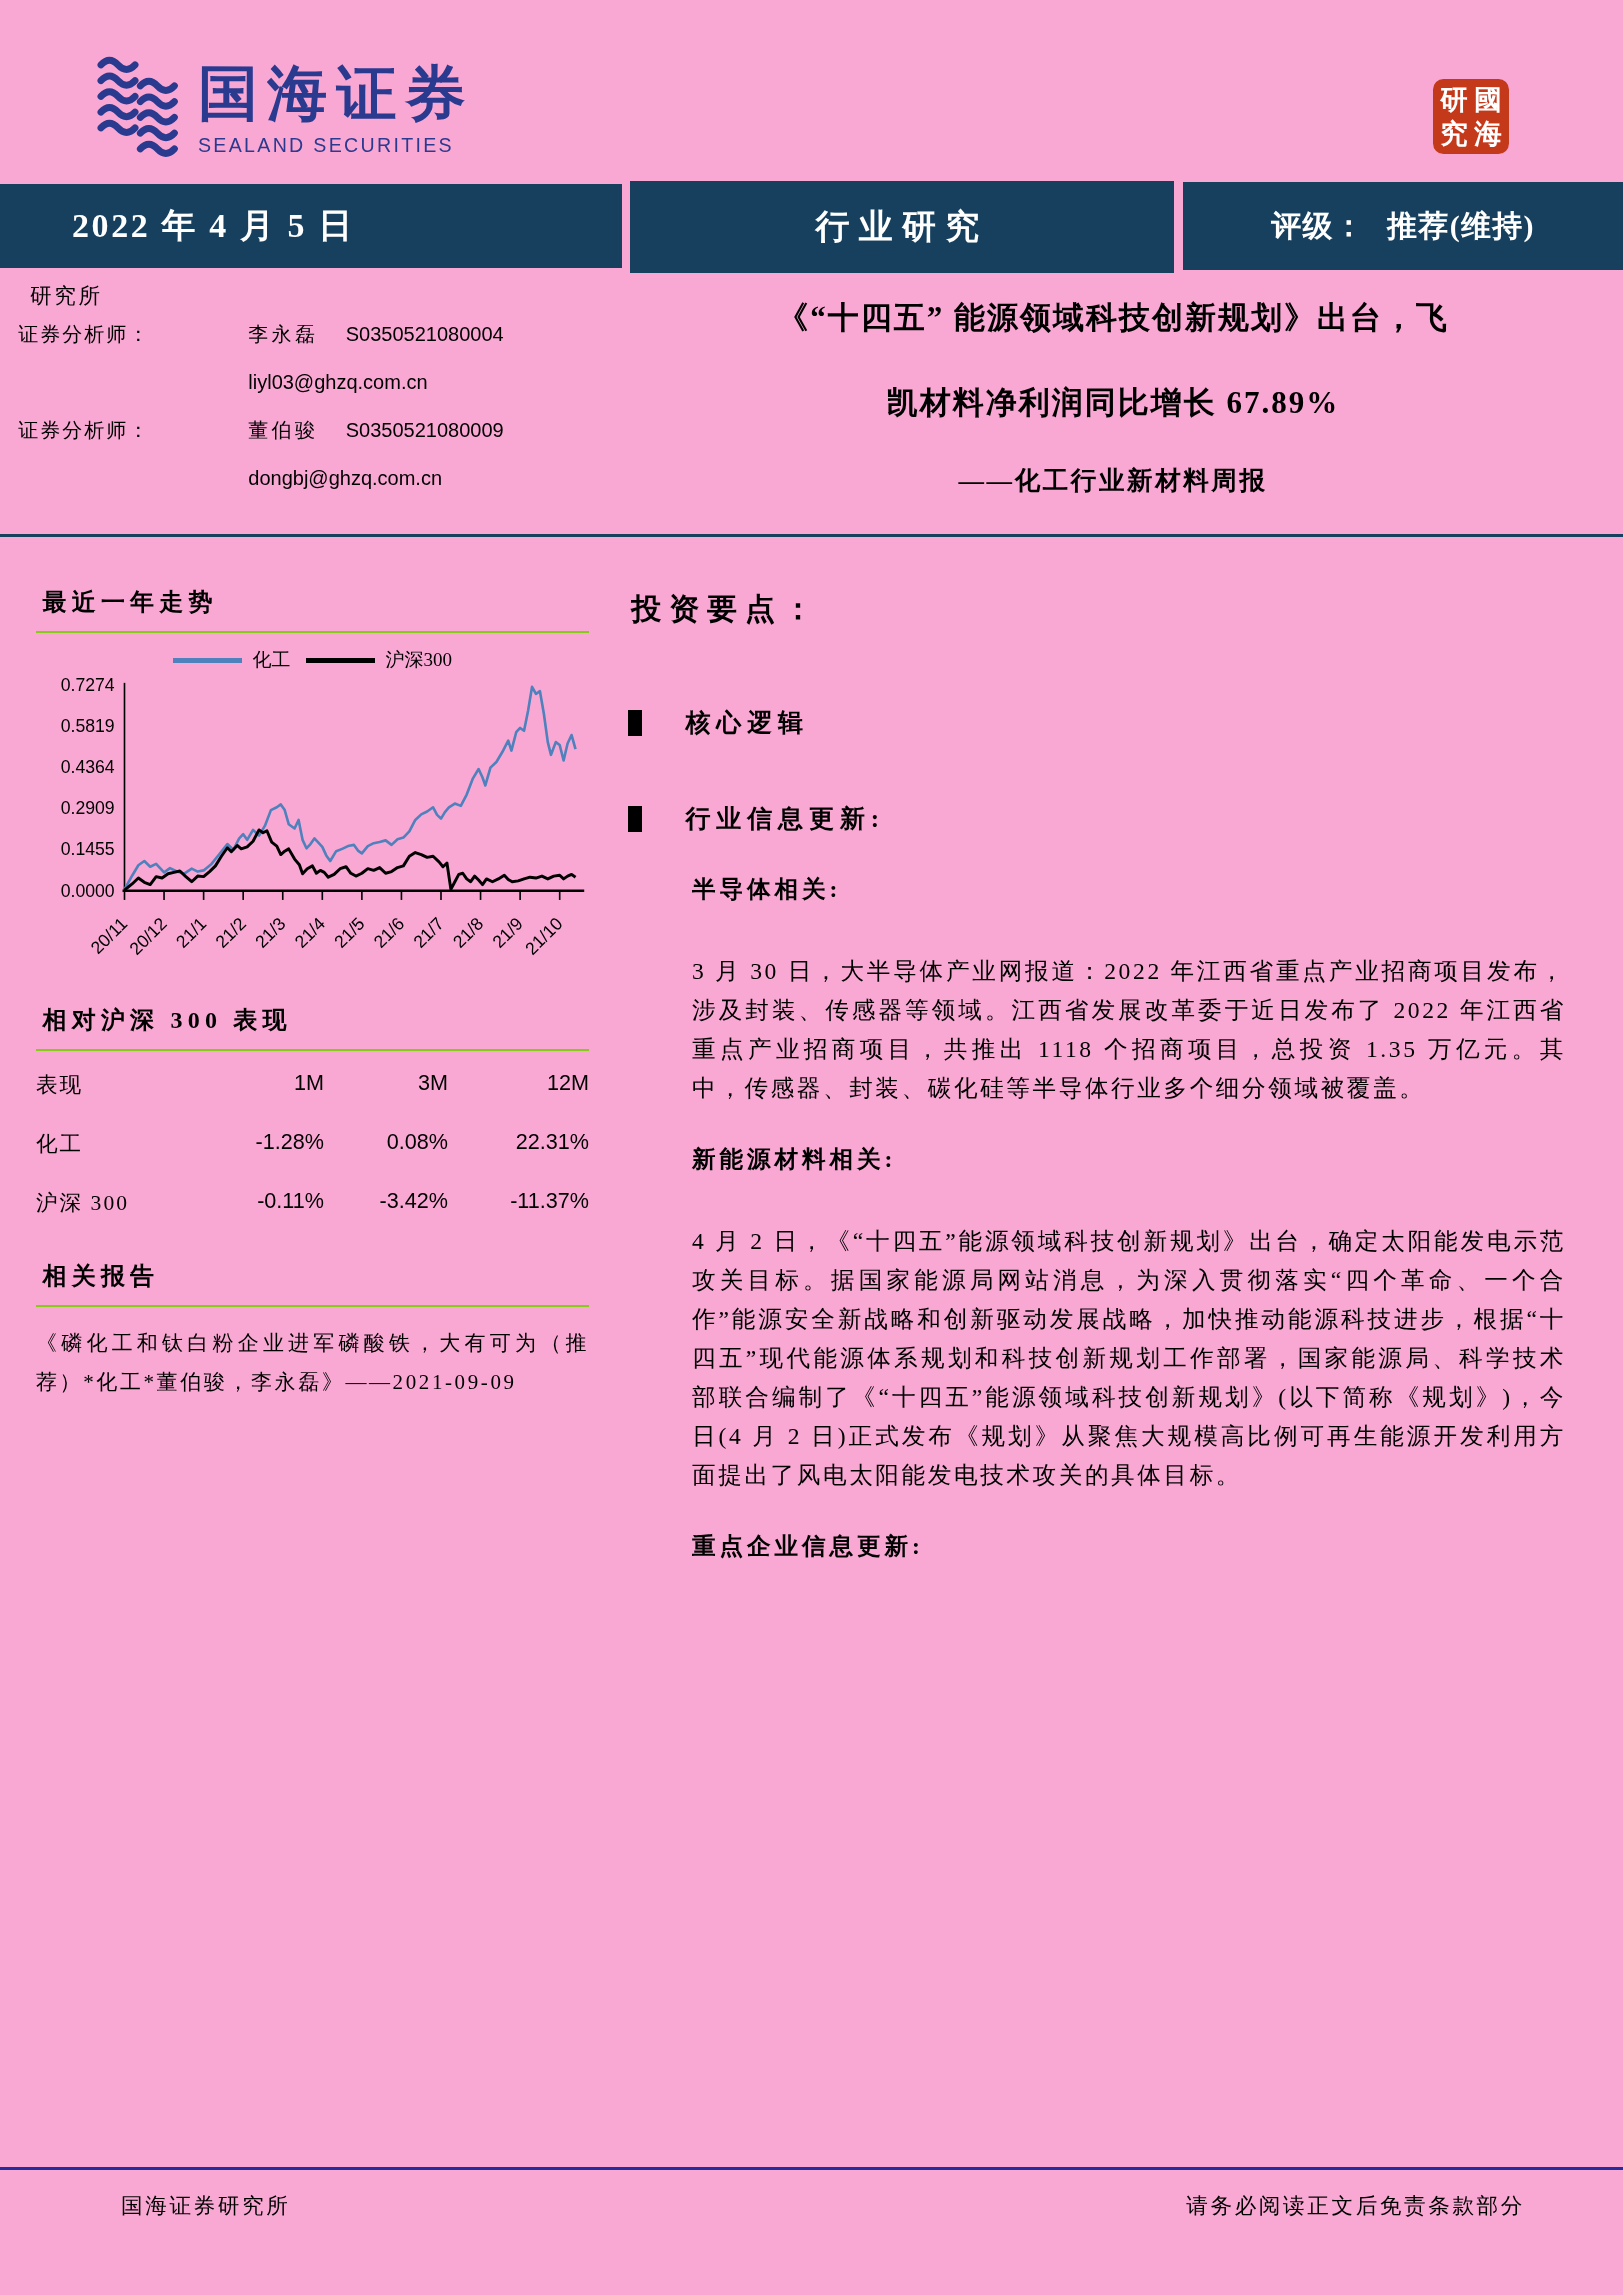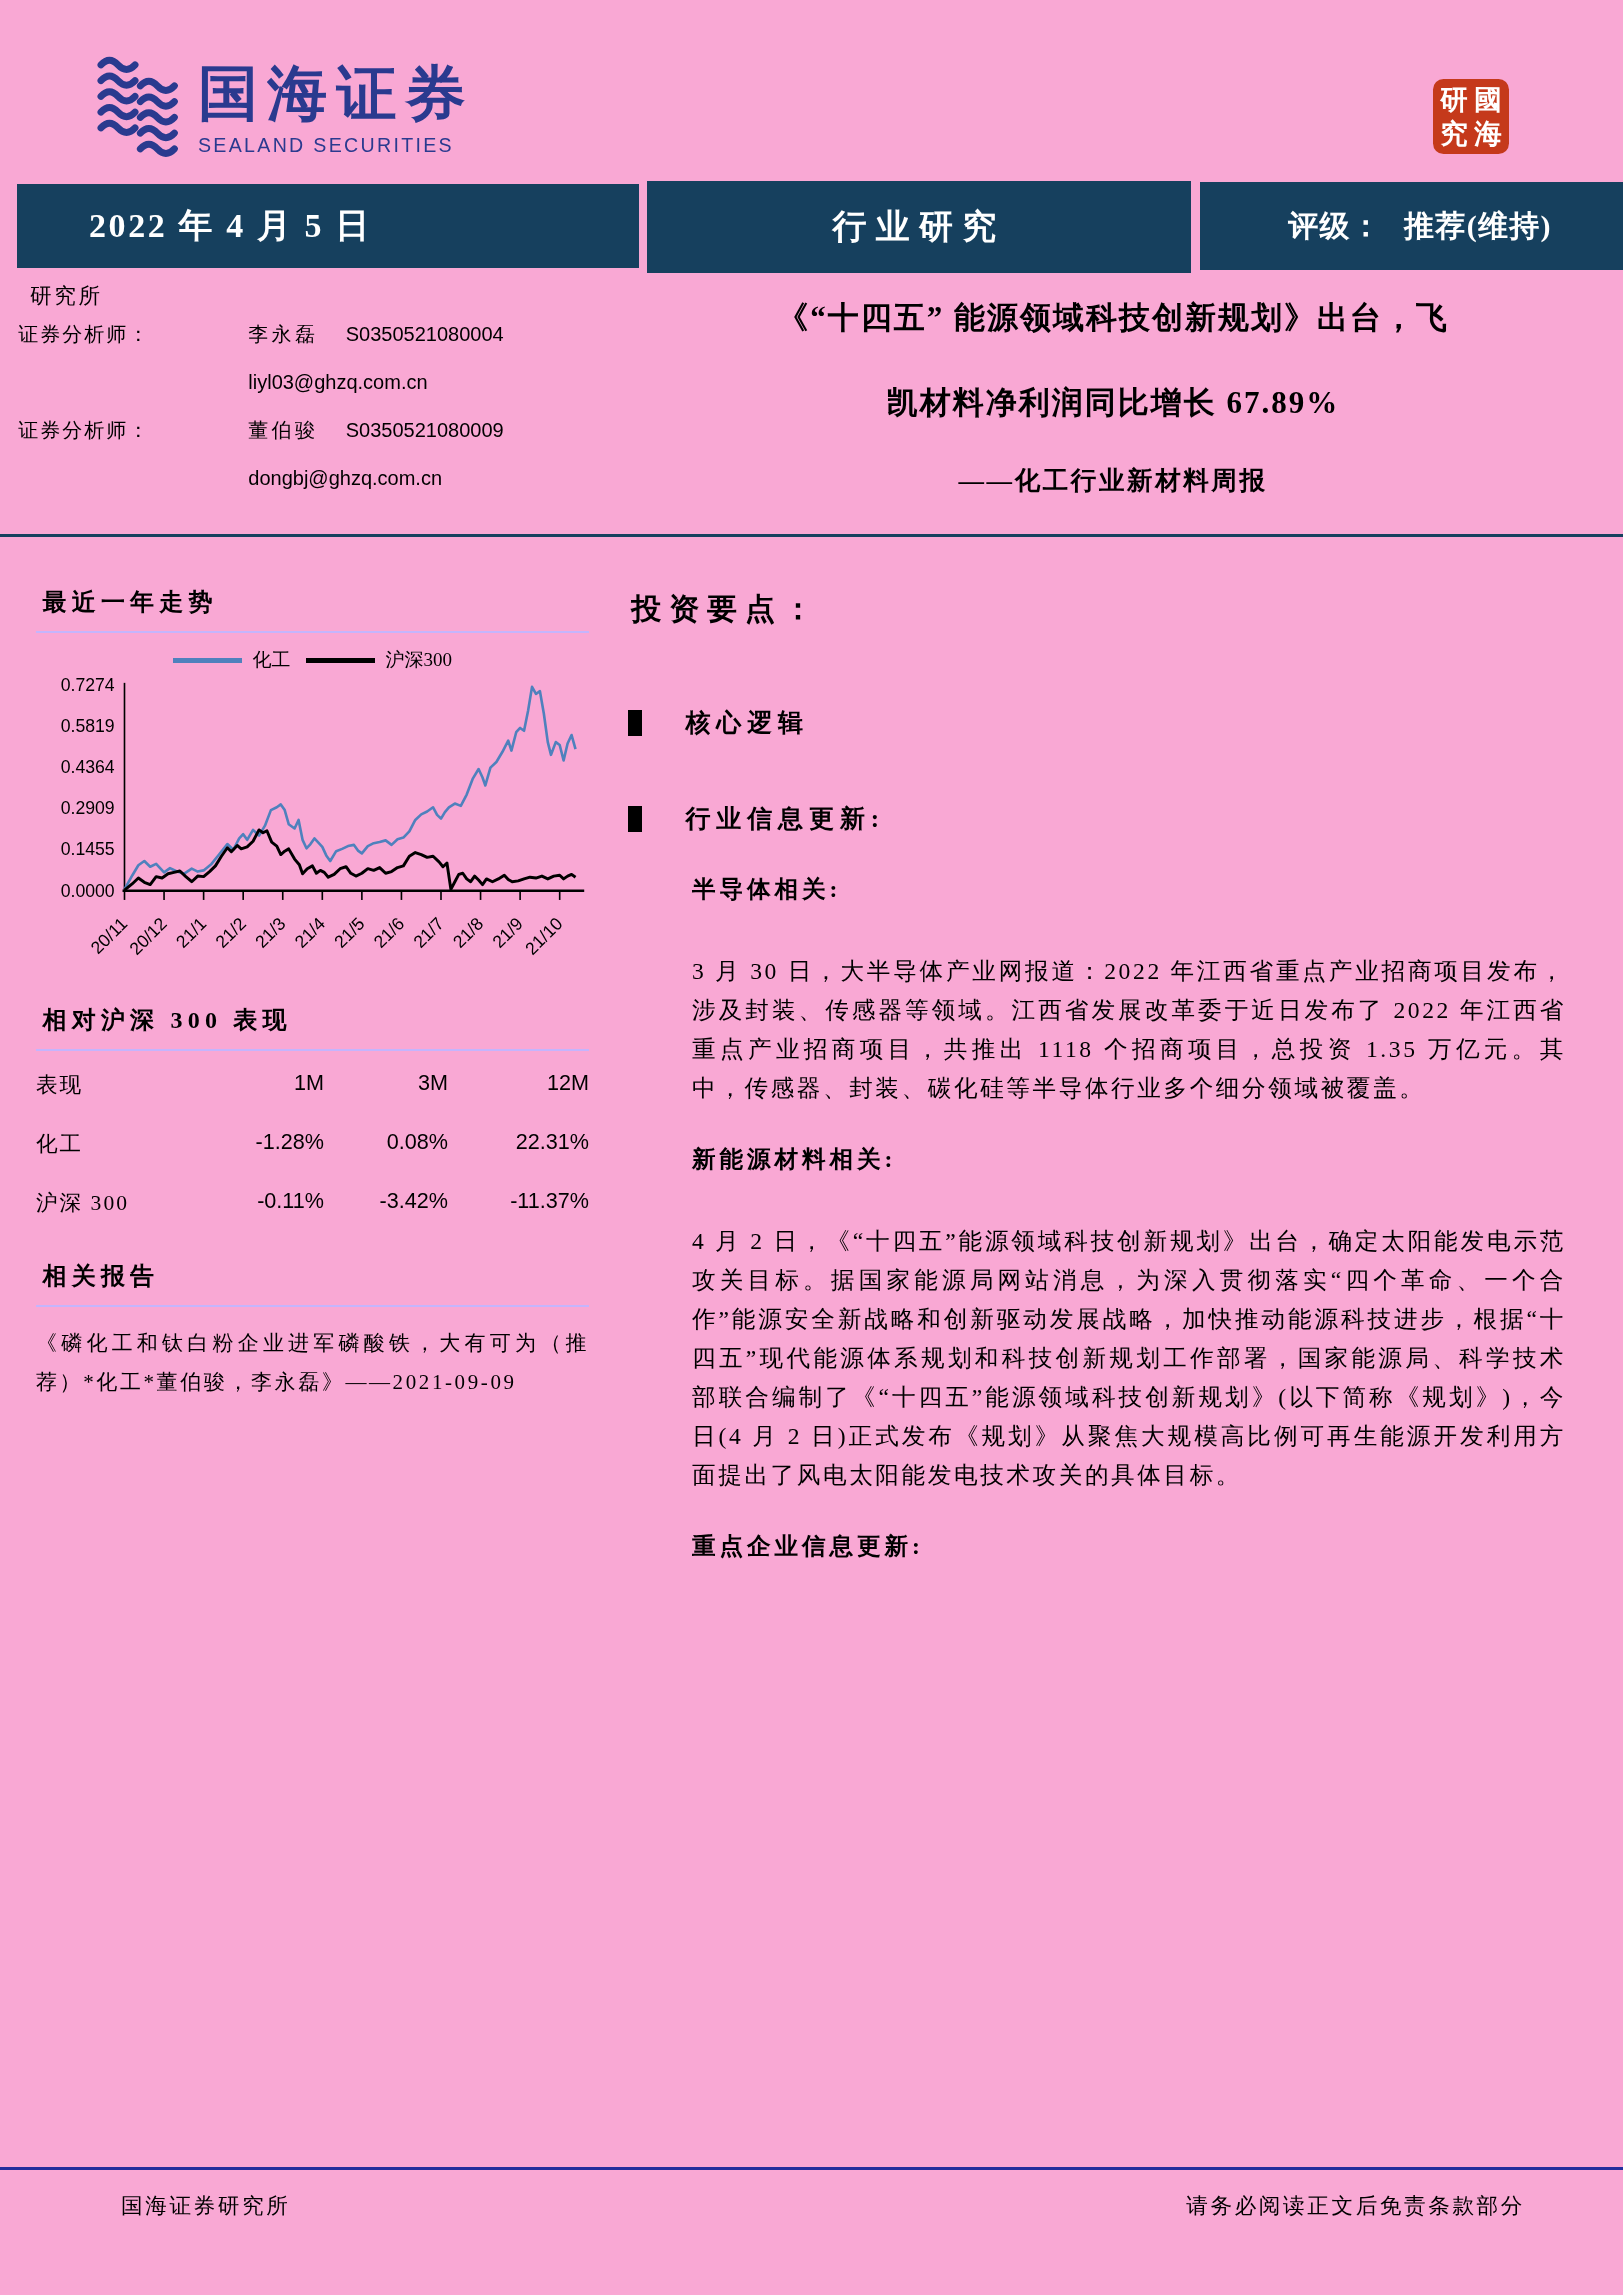--- a/index.html
+++ b/index.html
@@ -15,21 +15,21 @@
   .logo-en{font-size:19.6px;color:#2A3A8F;letter-spacing:2.3px;margin-top:3.9px;
            font-family:"Liberation Sans","DejaVu Sans",sans-serif;}
 
   
   .seal{position:absolute;left:1433px;top:79px;width:76px;height:75px;background:#C5391B;
         border-radius:10.5px;display:grid;grid-template-columns:1fr 1fr;grid-template-rows:1fr 1fr;
         padding:3.9px;box-sizing:border-box;}
   .seal span{color:#fff;font-size:27.5px;font-weight:bold;display:flex;align-items:center;justify-content:center;line-height:1;}
 
   
-  .topbar{position:absolute;left:17px;top:181px;width:1580px;height:92px;}
+  .topbar{position:absolute;left:0;top:181px;width:1580px;height:92px;}
   .seg{position:absolute;background:#16405E;color:#fff;display:flex;align-items:center;}
   .seg-left{left:0;top:2.6px;width:622px;height:84px;}
   .seg-mid{left:630px;top:0;width:544px;height:92px;justify-content:center;}
   .seg-right{left:1183px;top:1.3px;width:440px;height:88px;justify-content:center;}
   .bar-date{margin-left:72px;font-size:34px;font-weight:bold;letter-spacing:2.6px;}
   .bar-cat{font-size:34px;font-weight:bold;letter-spacing:9.2px;}
   .bar-rating{font-size:30px;font-weight:bold;letter-spacing:1.3px;}
   .bar-rating .gap{display:inline-block;width:22px;}
 
   
@@ -45,21 +45,21 @@
   .title-block{position:absolute;left:622px;top:296px;width:982px;text-align:center;}
   .title-l1,.title-l2{font-size:31px;font-weight:bold;letter-spacing:2px;line-height:43px;}
   .title-l1{margin-bottom:42px;}
   .title-l2{margin-bottom:39px;}
   .subtitle{font-size:25.5px;font-weight:bold;letter-spacing:2.6px;}
   .title-rule{position:absolute;left:0;top:534px;width:1623px;height:3.3px;background:#16405E;}
 
   
   .leftcol{position:absolute;left:36px;top:586px;width:553px;}
   .sec-title{font-size:24px;font-weight:bold;letter-spacing:5.2px;padding:0 0 13px 6.5px;
-             border-bottom:2px solid #c4b5fd;}
+             border-bottom:2px solid #84cc16;}
   .legend{display:flex;justify-content:center;align-items:center;gap:15.7px;margin-top:14.4px;font-size:19px;}
   .legend .swatch{width:69px;height:4.6px;display:inline-block;}
   .legend .li{display:flex;align-items:center;gap:10.5px;}
   #trend-svg{display:block;margin-top:1.3px;}
 
   .perf-sec{margin-top:38px;}
   .perf-table{display:grid;grid-template-columns:164px 124px 124px 141px;font-size:21.6px;
               margin-top:19.6px;row-gap:30px;}
   .perf-table .num{text-align:right;font-family:"Liberation Sans","DejaVu Sans",sans-serif;}
   .perf-table .rowlab{letter-spacing:2px;}

